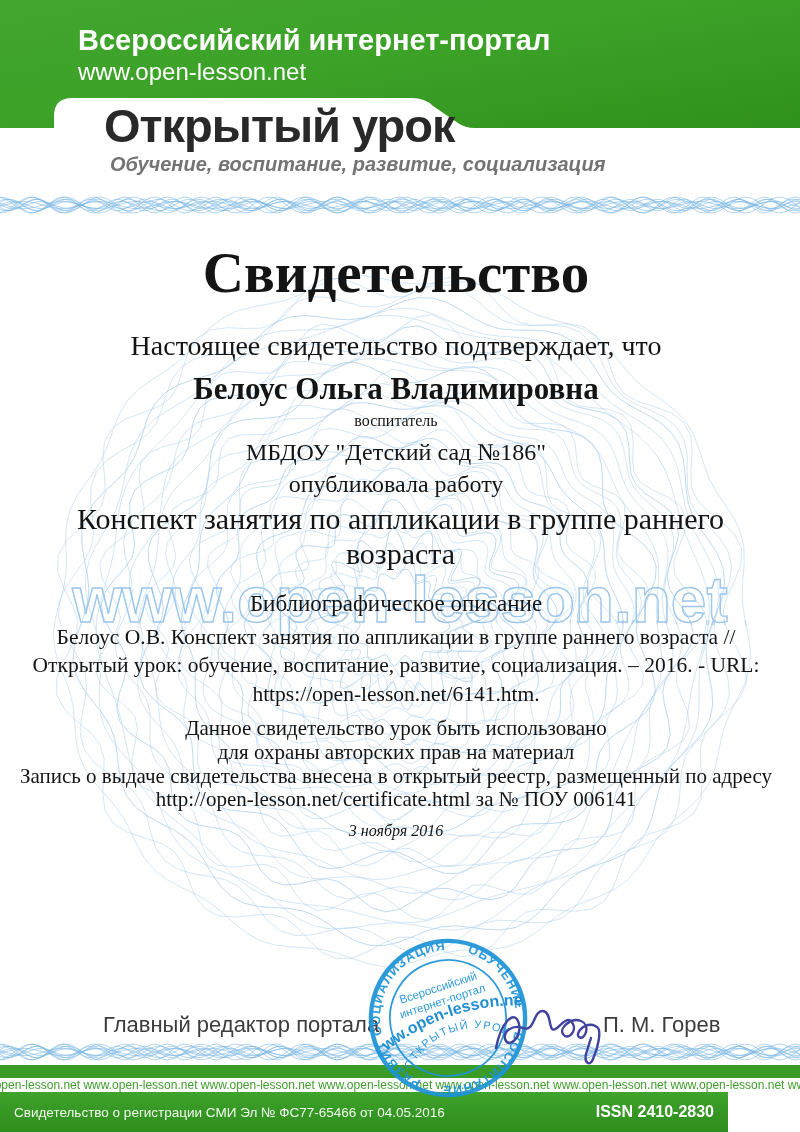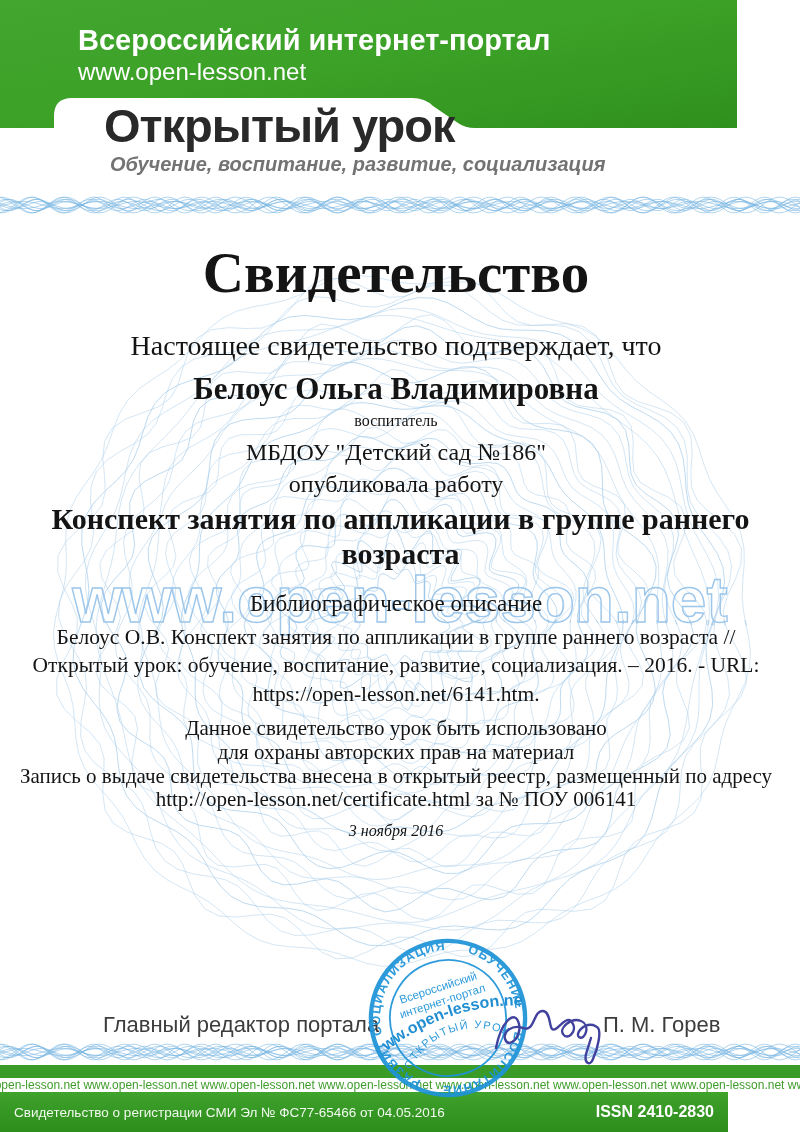--- a/index.html
+++ b/index.html
@@ -1,37 +1,37 @@
 <!DOCTYPE html>
 <html><head>
 <meta charset="utf-8">
 <style>
   html,body{margin:0;padding:0;background:#888;}
   .page{position:relative;width:800px;height:1132px;background:#ffffff;overflow:hidden;
         font-family:"Liberation Sans",sans-serif;}
   
-  .header{position:absolute;left:0;top:0;width:737px;height:128px;
+  .header{position:absolute;left:0;top:0;width:800px;height:128px;
           background:linear-gradient(170deg,#42a62f 0%,#3da228 45%,#2f911d 100%);z-index:3;}
   .portal-line{position:absolute;left:78px;top:24px;color:#ffffff;font-size:29px;font-weight:bold;letter-spacing:0;}
   .portal-site{position:absolute;left:78px;top:58px;color:#ffffff;font-size:24px;font-weight:400;}
   .tab-shape{position:absolute;left:54px;top:98px;z-index:4;}
   .brand{position:absolute;left:104px;top:98px;z-index:5;color:#292929;font-size:47px;font-weight:bold;letter-spacing:-1px;}
   .tagline{position:absolute;left:110px;top:153px;z-index:5;color:#737373;font-size:20px;font-style:italic;font-weight:bold;}
   
   .deco{position:absolute;left:0;z-index:1;}
   
   .ct{position:absolute;left:0;right:8px;text-align:center;color:#141414;
       font-family:"Liberation Serif",serif;z-index:2;}
   .cert-title{top:240px;font-size:57px;font-weight:bold;}
   .confirm{top:330px;font-size:28px;}
   .person{top:371px;font-size:31px;font-weight:bold;}
   .role{top:412px;font-size:16px;}
   .org{top:439px;font-size:24px;}
   .action{top:471px;font-size:24px;}
-  .work-title{top:502px;font-size:30px;font-weight:bold;line-height:1.15;margin-left:9px;}
+  .work-title{top:502px;font-size:30px;font-weight:normal;line-height:1.15;margin-left:9px;}
   .work-title span{display:inline-block;max-width:700px;}
   .biblio-head{top:591px;font-size:23px;}
   .biblio{top:623px;font-size:21.5px;font-weight:normal;line-height:1.32;}
   .biblio span{display:inline-block;max-width:740px;}
   .u1{top:716px;font-size:21px;}
   .u2{top:740px;font-size:21px;}
   .r1{top:764px;font-size:21px;}
   .r2{top:787px;font-size:21px;}
   .date{top:822px;font-size:16px;font-style:italic;}
   

